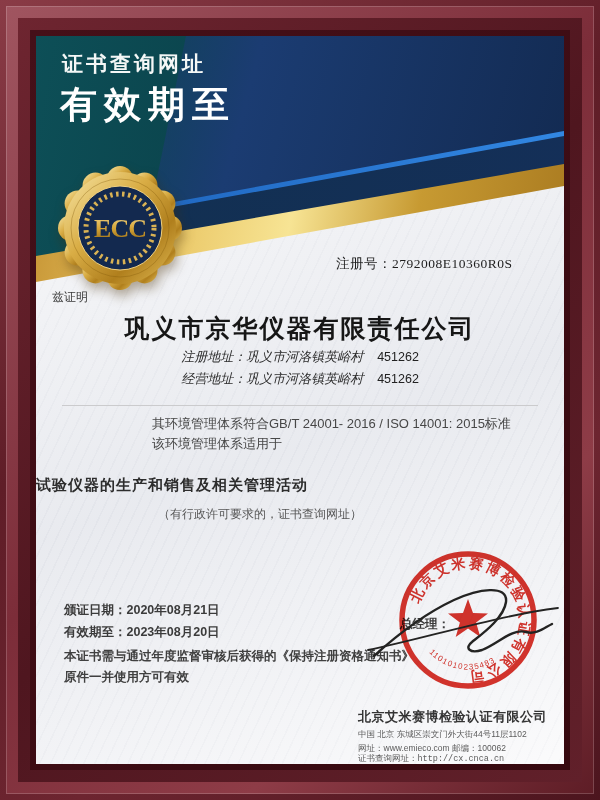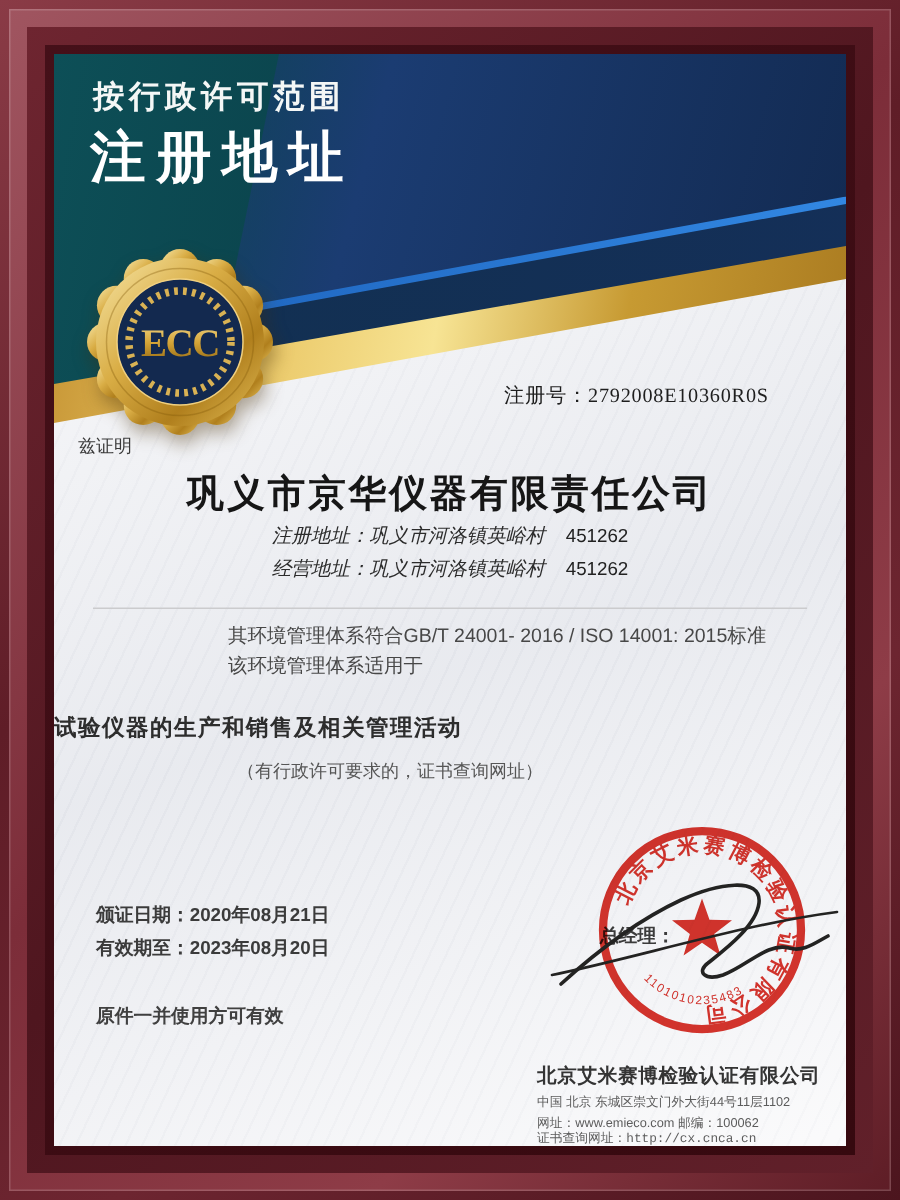--- a/index.html
+++ b/index.html
@@ -73,22 +73,22 @@
 <div class="abs fr4"></div>
 
 <div class="abs content">
 
   <div class="abs hdr">
     <div class="abs teal"></div>
     <div class="abs navy"></div>
     <div class="abs blueline"></div>
     <div class="abs navydark"></div>
     <div class="abs gold"></div>
-    <div class="abs hdr-sub">按行政许可范围</div>
-    <div class="abs hdr-title">注册地址</div>
+    <div class="abs hdr-sub">证书查询网址</div>
+    <div class="abs hdr-title">有效期至</div>
   </div>
 
   <svg class="abs medal" width="132" height="132" viewBox="0 0 132 132">
     <defs>
       <linearGradient id="gOuter" x1="0" y1="0" x2="1" y2="1">
         <stop offset="0" stop-color="#f7e6a6"></stop>
           <stop offset="0.4" stop-color="#d9ad45"></stop>
         <stop offset="0.7" stop-color="#b07f1d"></stop>
           <stop offset="1" stop-color="#e2bc55"></stop>
       </linearGradient>
@@ -144,20 +144,21 @@
 
   <div class="abs dateline date1">
     <span>颁证日期：</span><span>2020年08月21日</span>
   </div>
   <div class="abs dateline date2">
     <span>有效期至：</span><span>2023年08月20日</span>
   </div>
 
   <div class="abs signer">总经理：</div>
 
+  <div class="abs notice notice1">本证书需与通过年度监督审核后获得的《保持注册资格通知书》</div>
   <div class="abs notice notice2">原件一并使用方可有效</div>
 
   <svg class="abs stamp" width="150" height="150" viewBox="0 0 150 150">
     <defs>
       <path id="arcT" d="M75,75 m-52,0 a52,52 0 1,1 104,0 a52,52 0 1,1 -104,0"></path>
       <path id="arcB" d="M28,96 A53,53 0 0,0 122,96"></path>
     </defs>
     <circle cx="75" cy="75" r="66" fill="none" stroke="#d7251d" stroke-width="5.5"></circle>
     <g fill="#d7251d" transform="rotate(18 75 75)">
       <text font-size="14" letter-spacing="2.4" font-weight="bold">

